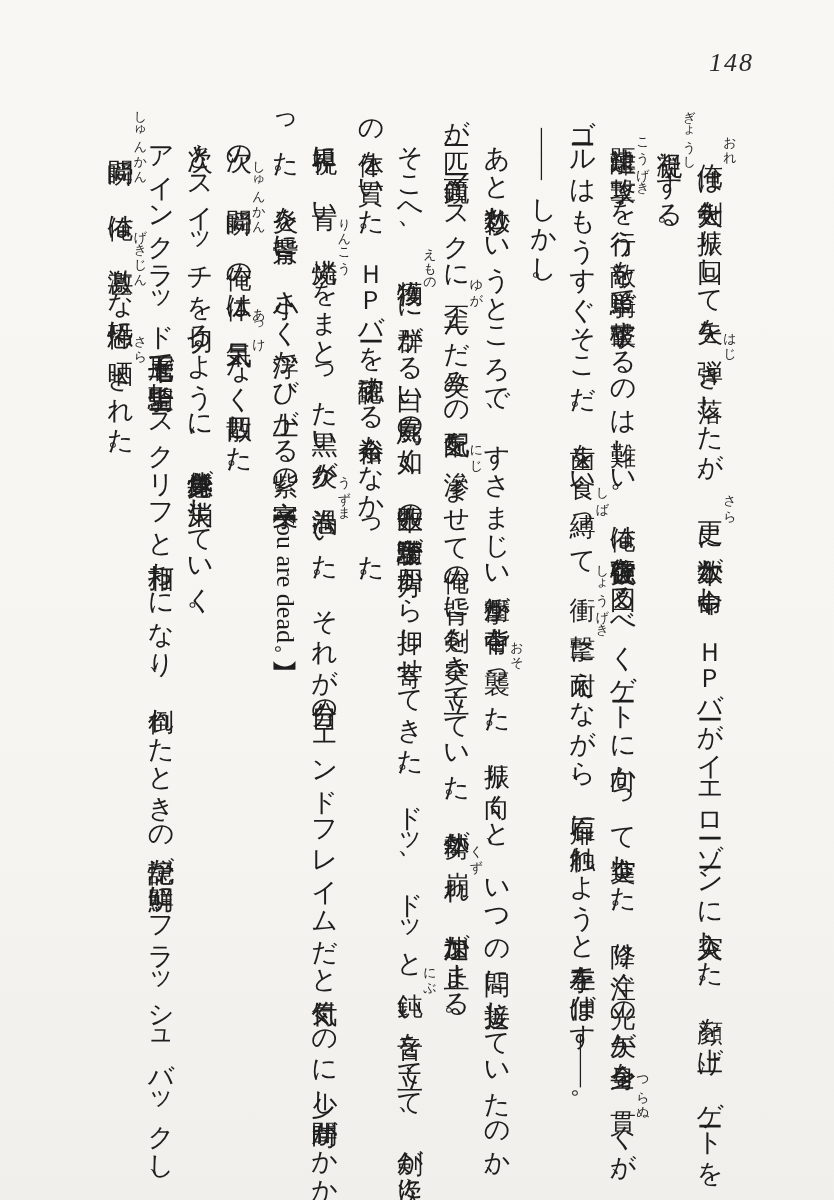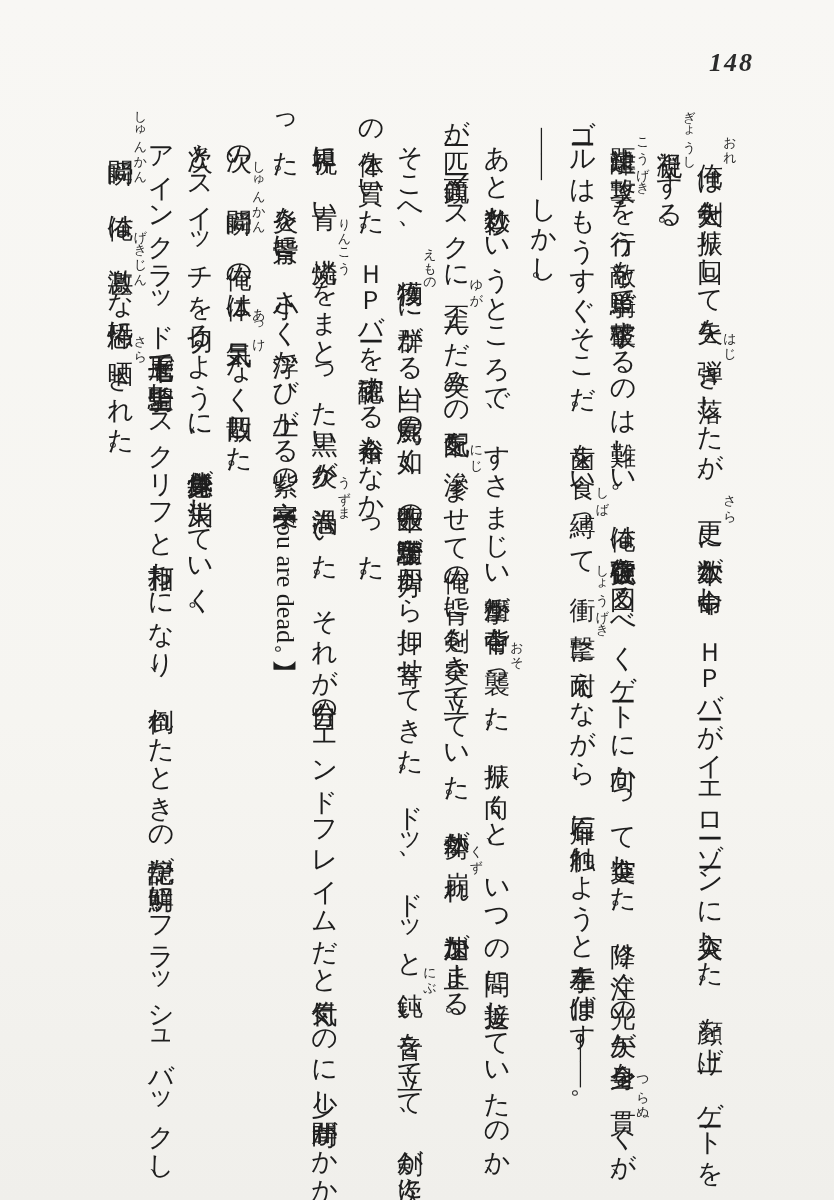--- a/index.html
+++ b/index.html
@@ -21,21 +21,20 @@
     overflow: hidden;
   }
   .page-number {
     position: absolute;
     top: 48px;
     right: 80px;
     font-size: 26px;
     font-style: italic;
     letter-spacing: 2px;
     color: #2b2b2b;
-    font-weight: bold;
   }
   .text-block {
     position: absolute;
     top: 102px;
     right: 97px;
     height: 1090px;
     width: 666px;
     writing-mode: vertical-rl;
     text-orientation: mixed;
     font-size: 26px;

